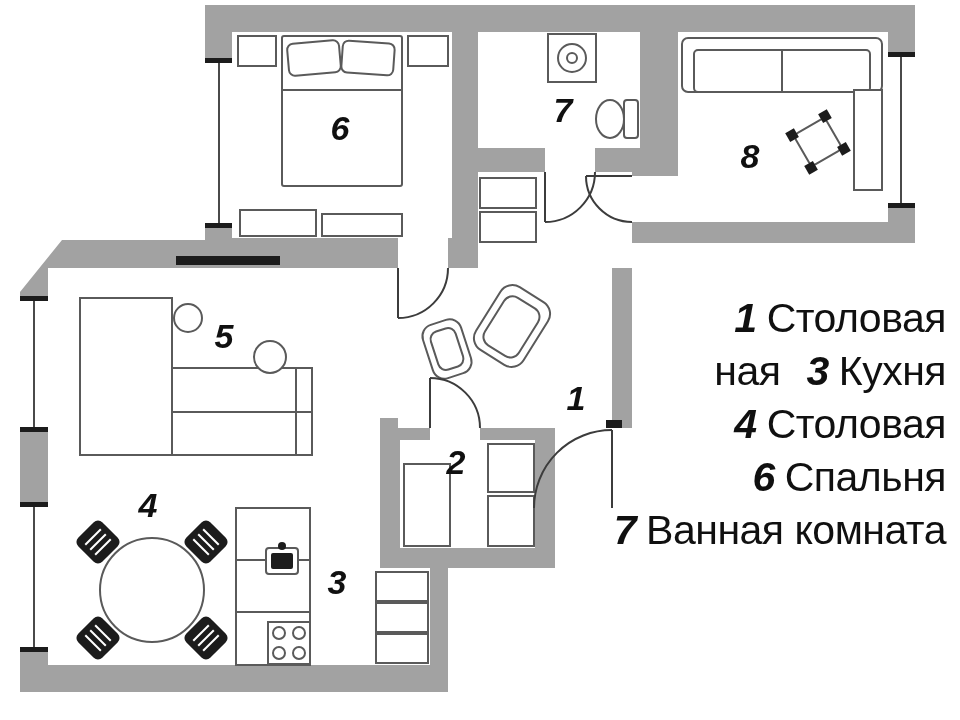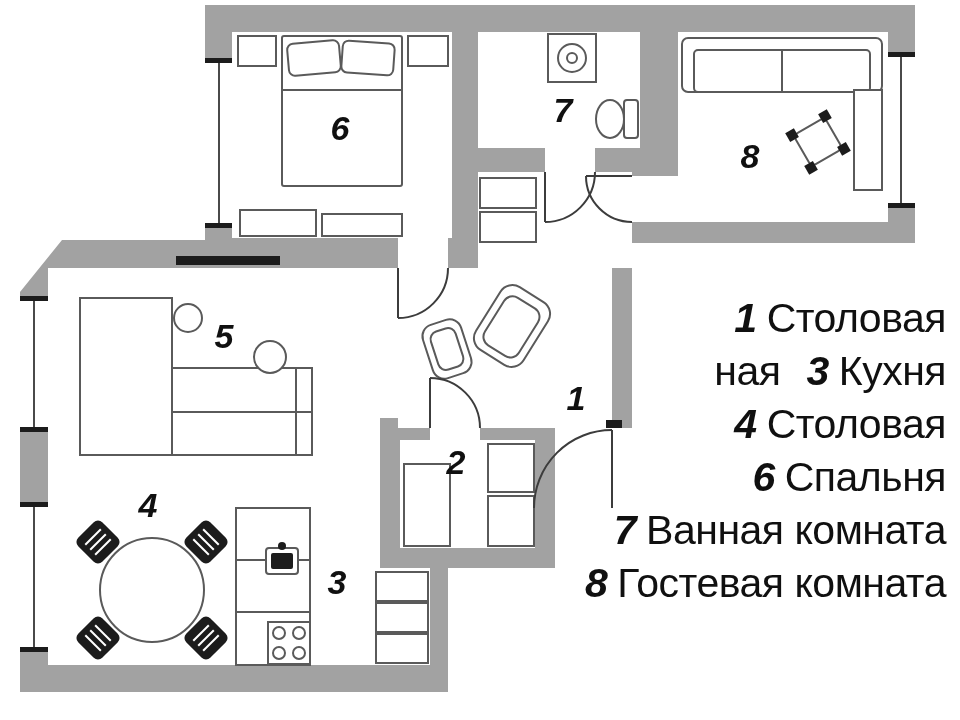--- a/index.html
+++ b/index.html
@@ -259,18 +259,15 @@
     </div>
     <div class="legend-line">
       <span class="pre"></span><span class="num">4</span><span class="word">Столовая</span>
     </div>
     <div class="legend-line">
       <span class="pre"></span><span class="num">6</span><span class="word">Спальня</span>
     </div>
     <div class="legend-line">
       <span class="pre"></span><span class="num">7</span><span class="word">Ванная комната</span>
     </div>
-    <div class="legend-line">
-      <span class="pre"></span><span class="num">8</span><span class="word">Гостевая комната</span>
-    </div>
   </div>
 
 </div>
 
 </body></html>

